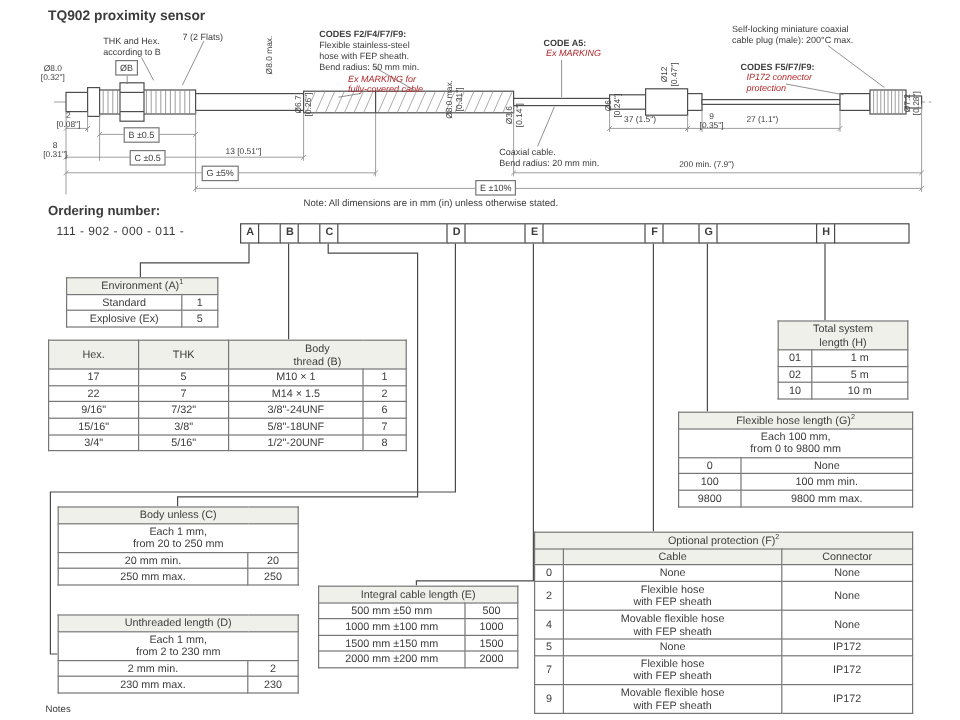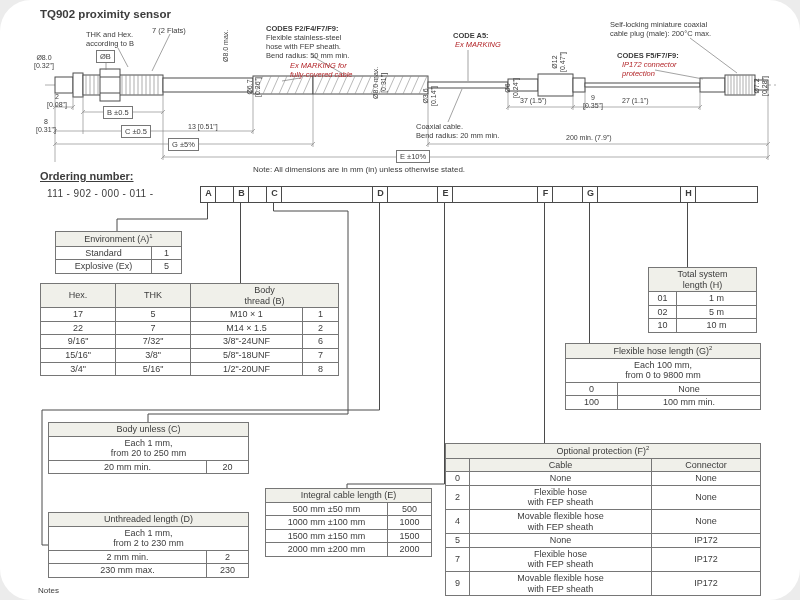--- a/index.html
+++ b/index.html
@@ -1,26 +1,26 @@
 <!DOCTYPE html>
 <html style="--red: #b3262a; --ink: #3c3c3c; --thead: #f0f0ea;"><head>
 <meta charset="utf-8">
 <style>
   html,body{margin:0;padding:0;background:#ececec;}
   .page{position:relative;width:800px;height:600px;background:#ffffff;margin:0 auto;
-        font-family:"Liberation Sans",sans-serif;color:var(--ink,#3c3c3c);overflow:hidden;border-radius:31px;}
+        font-family:"Liberation Sans",sans-serif;color:var(--ink,#3c3c3c);overflow:hidden;}
   .page-title{position:absolute;left:40px;top:8px;font-size:11.5px;font-weight:bold;}
   .lab{position:absolute;font-size:7.5px;line-height:1.2;white-space:pre-line;color:var(--ink,#3c3c3c);}
   .bold{font-weight:bold;}
   .red{color:var(--red,#b3262a);font-style:italic;}
   .dim{position:absolute;font-size:7px;line-height:1.2;white-space:pre;text-align:center;color:var(--ink,#3c3c3c);}
   .rot{transform:rotate(-90deg);transform-origin:0 0;}
   .boxed{border:1px solid #777;background:#fff;padding:0 3px;font-size:7.5px;line-height:11px;white-space:nowrap;}
   .note{position:absolute;left:253px;top:165px;font-size:8px;}
-  .order-label{position:absolute;left:40px;top:170px;font-size:11px;font-weight:bold;text-decoration:underline;}
+  .order-label{position:absolute;left:40px;top:170px;font-size:11px;font-weight:bold;}
   .order-prefix{position:absolute;left:47px;top:188px;font-size:10px;letter-spacing:0.4px;}
   .code-box{position:absolute;top:186px;width:15px;height:15px;border:1px solid #4a4a4a;background:#fff;
             font-size:9px;font-weight:bold;text-align:center;line-height:13px;}
   .blank-box{position:absolute;top:186px;height:15px;border:1px solid #4a4a4a;background:#fff;}
   .tbl{position:absolute;border-collapse:collapse;table-layout:fixed;font-size:9px;background:#fff;}
   .tbl th,.tbl td{border:1px solid #767676;padding:1px 2px;text-align:center;vertical-align:middle;
                   white-space:pre-line;line-height:1.18;font-weight:normal;}
   .tbl th{background:var(--thead,#f0f0ea);}
   sup{font-size:6px;}
   .footer-notes{position:absolute;left:38px;top:586px;font-size:8px;}
@@ -113,21 +113,21 @@
 [0.24"]</div>
   <div class="dim rot" style="left:551px;top:72px">Ø12
 [0.47"]</div>
   <div class="dim rot" style="left:753px;top:96px">Ø7.2
 [0.28"]</div>
   <div class="dim" style="left:47px;top:93px">2
 [0.08"]</div>
   <div class="dim boxed" style="left:103px;top:106px">B ±0.5</div>
   <div class="dim" style="left:36px;top:118px">8
 [0.31"]</div>
-  <div class="dim boxed" style="left:121px;top:125px">C ±0.5</div>
+  <div class="dim boxed" style="left:108px;top:125px">C ±0.5</div>
   <div class="dim" style="left:188px;top:123px">13 [0.51"]</div>
   <div class="dim boxed" style="left:168px;top:138px">G ±5%</div>
   <div class="dim boxed" style="left:396px;top:150px">E ±10%</div>
   <div class="dim" style="left:520px;top:97px">37 (1.5")</div>
   <div class="dim" style="left:583px;top:94px">9
 [0.35"]</div>
   <div class="dim" style="left:622px;top:97px">27 (1.1")</div>
   <div class="dim" style="left:566px;top:134px">200 min. (7.9")</div>
 
   <div class="note">Note: All dimensions are in mm (in) unless otherwise stated.</div>
@@ -236,20 +236,24 @@
         <tr>
           <td colspan="2">Each 1 mm,
 from 20 to 250 mm</td>
         </tr>
       </tbody>
     <tbody>
         <tr>
           <td>20 mm min.</td>
           <td>20</td>
         </tr>
+        <tr>
+          <td>250 mm max.</td>
+          <td>250</td>
+        </tr>
       </tbody>
   </table>
 
   <table class="tbl" style="left:48px;top:512px;width:200px">
     <colgroup>
         <col style="width:158px">
         <col style="width:42px">
       </colgroup>
     <thead>
         <tr>
@@ -348,20 +352,24 @@
         </tr>
       </tbody>
     <tbody>
         <tr>
           <td>0</td>
           <td>None</td>
         </tr>
         <tr>
           <td>100</td>
           <td>100 mm min.</td>
+        </tr>
+        <tr>
+          <td>9800</td>
+          <td>9800 mm max.</td>
         </tr>
       </tbody>
   </table>
 
   <table class="tbl" style="left:445px;top:443px;width:315px">
     <colgroup>
         <col style="width:24px">
         <col style="width:182px">
         <col style="width:109px">
       </colgroup>

